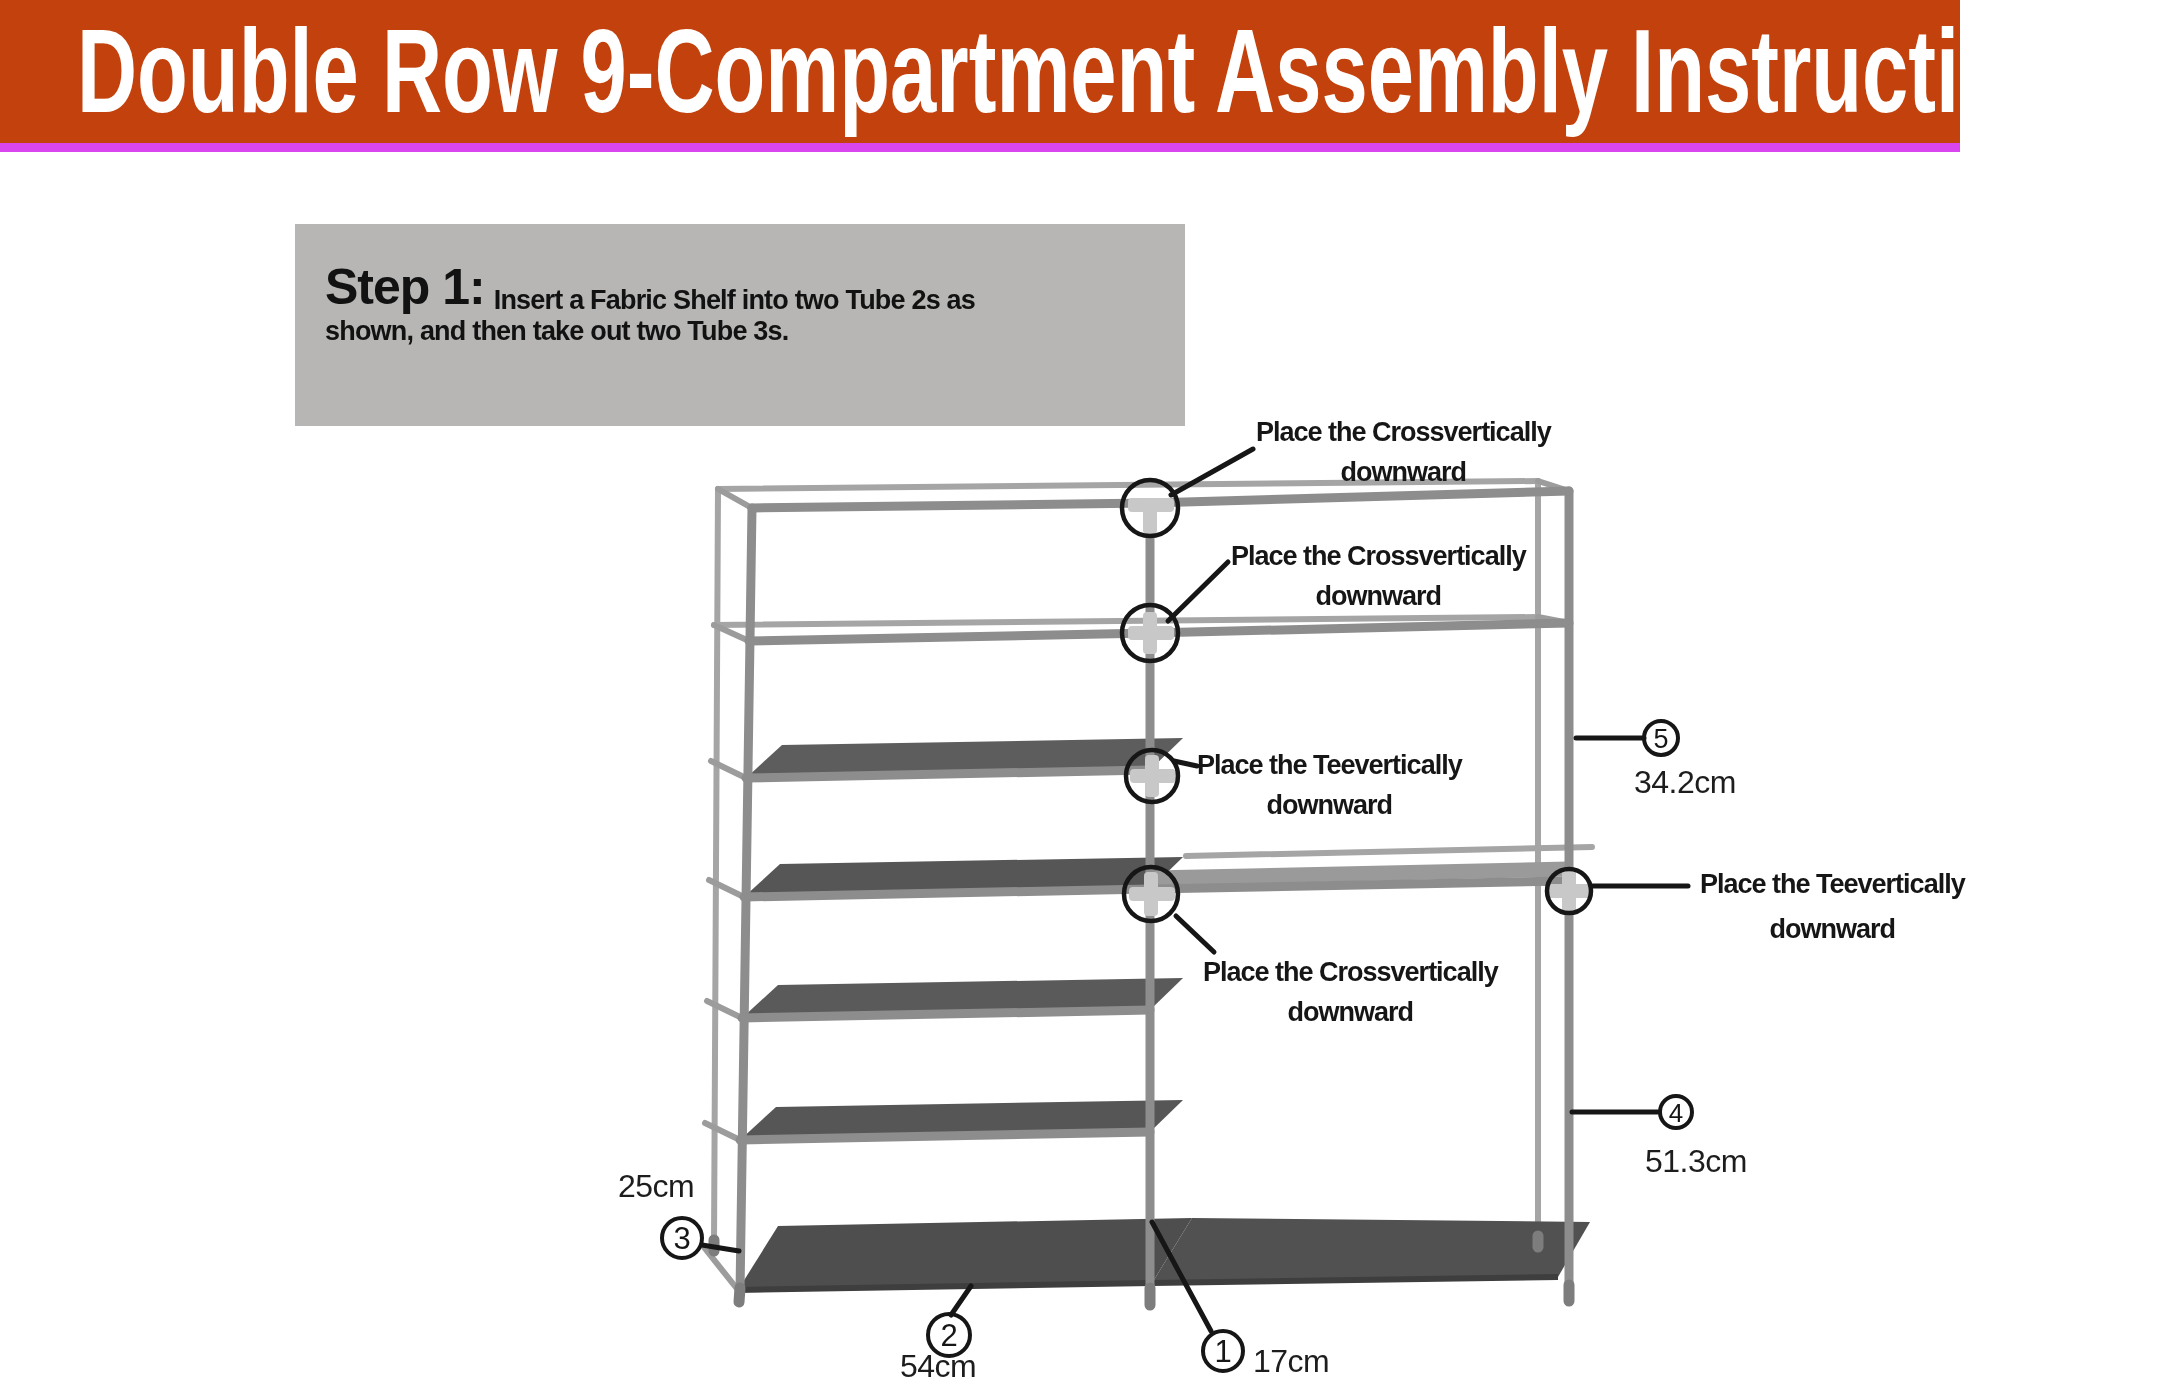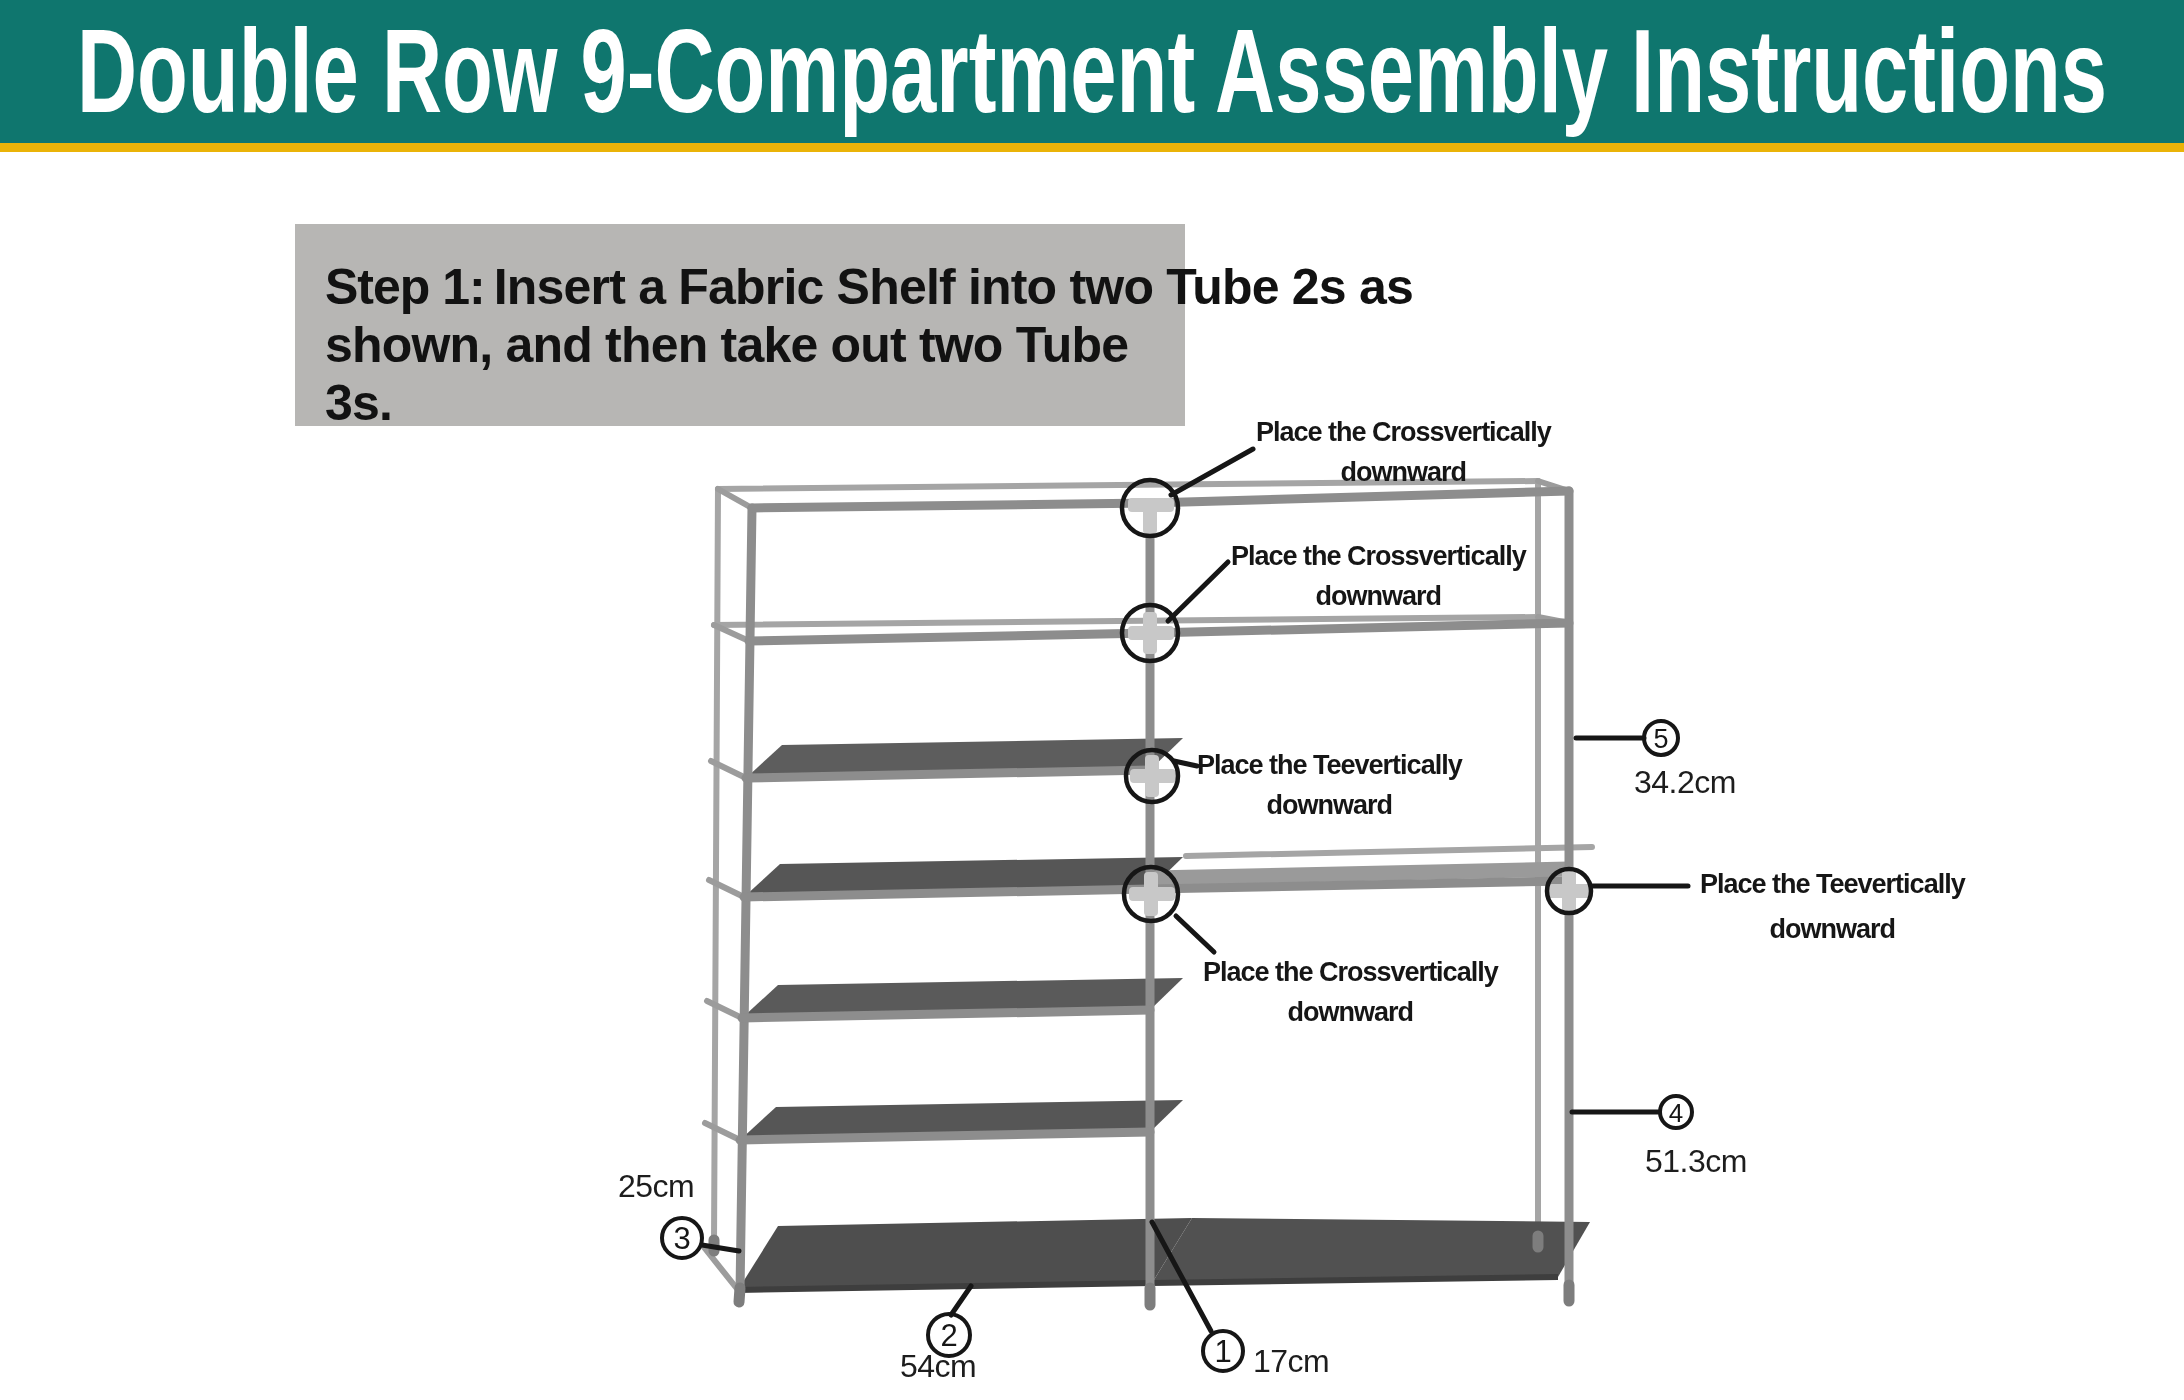--- a/index.html
+++ b/index.html
@@ -5,44 +5,44 @@
   html,body{margin:0;padding:0;background:#ffffff;}
   .page{
     position:relative;
     width:2184px;height:1400px;
     background:#ffffff;
     font-family:"Liberation Sans", sans-serif;
     overflow:hidden;
   }
   
   .banner{
-    position:absolute;left:0;top:0;width:2184px;height:143px;
-    background:#0f766e;
-    border-bottom:9px solid #eab308;
+    position:absolute;left:0;top:0;width:1960px;height:143px;
+    background:#c2410c;
+    border-bottom:9px solid #d946ef;
   }
   .banner svg{display:block;}
   .banner text{
     fill:#ffffff;
     font-family:"Liberation Sans", sans-serif;
     font-weight:bold;
   }
   
   .step-box{
     position:absolute;left:295px;top:224px;width:890px;height:202px;
     background:#b7b6b4;
     box-sizing:border-box;
     padding:34px 20px 0 30px;
     color:#121212;
   }
   .step-row1{display:flex;align-items:flex-end;white-space:nowrap;}
   .step-label{
     font-size:50px;font-weight:700;letter-spacing:-1px;
   }
   .step-text{
-    font-size:50px;font-weight:600;letter-spacing:-0.8px;
+    font-size:27px;font-weight:600;letter-spacing:-0.8px;
   }
   .step-row1 .step-text{margin-left:9px;}
   .step-row2{margin-top:0;}
   
   .diagram{position:absolute;left:0;top:0;width:2184px;height:1400px;}
   
   .ann{
     position:absolute;
     color:#161616;
     font-size:27px;line-height:40px;font-weight:600;letter-spacing:-1px;

